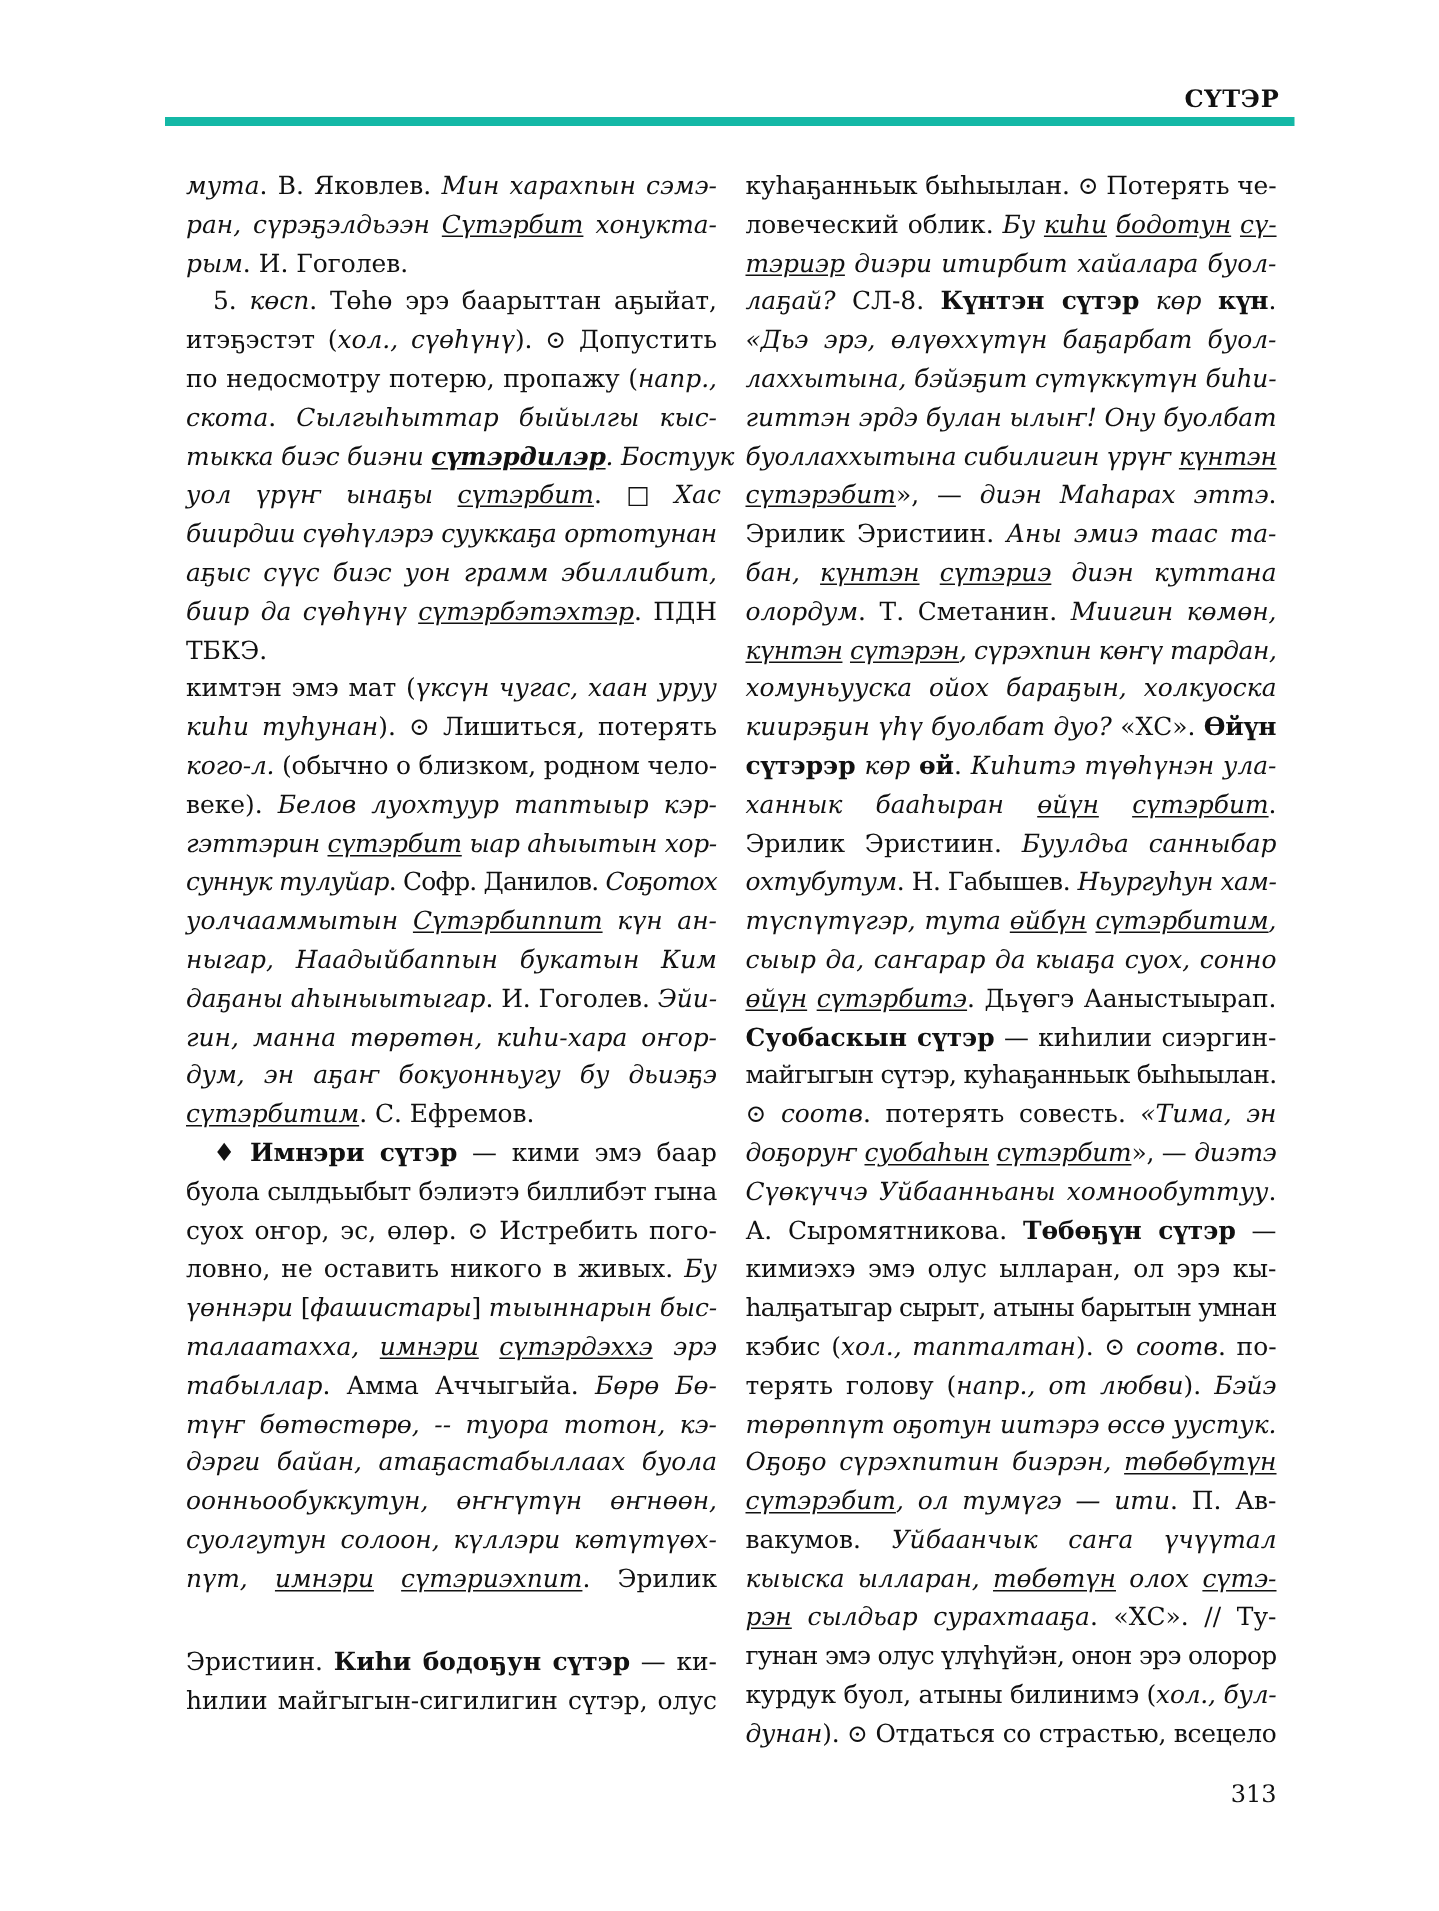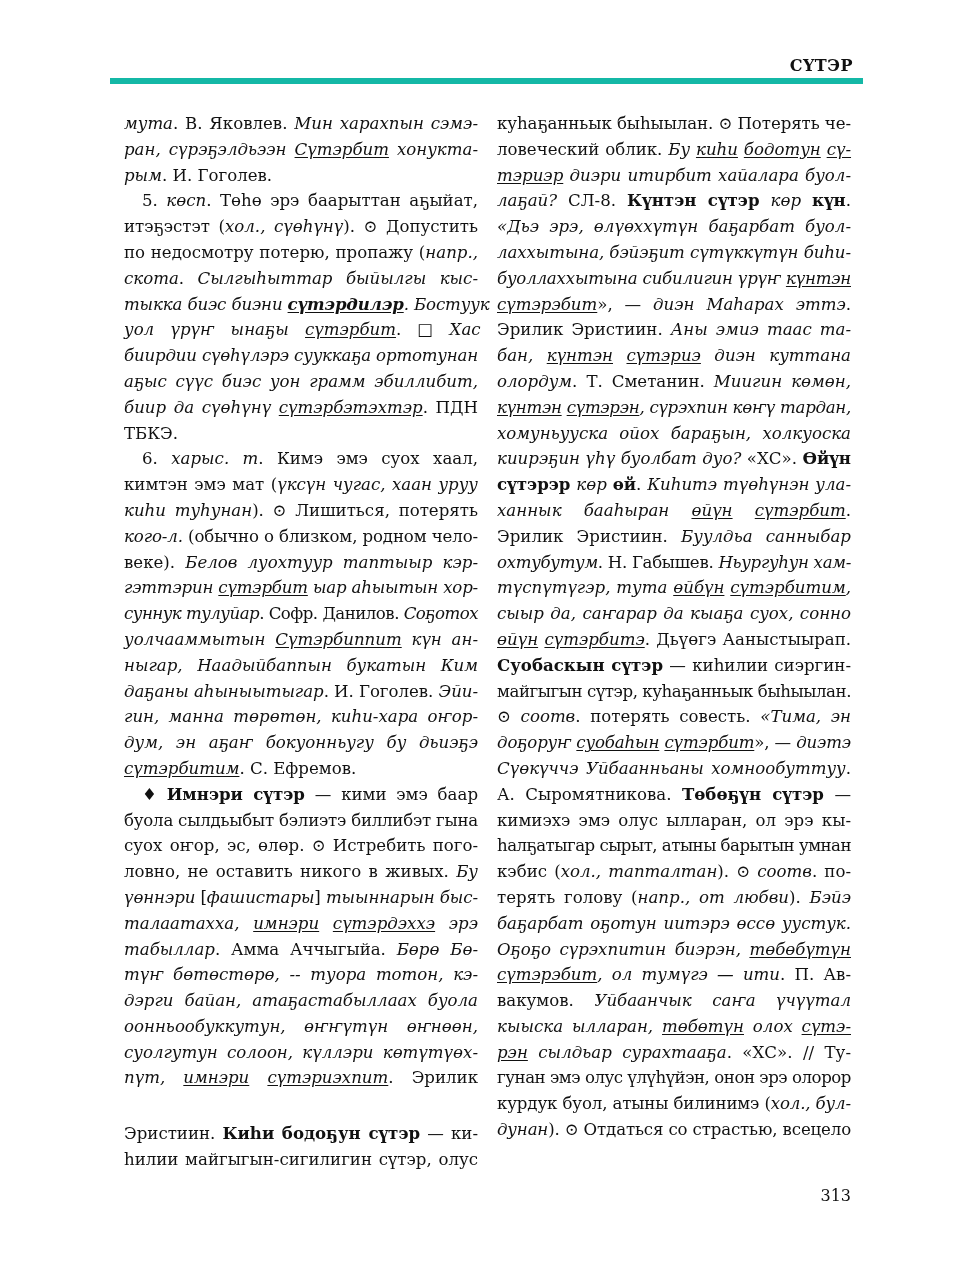--- a/index.html
+++ b/index.html
@@ -47,21 +47,20 @@
     <span class="line" style="padding-left: 18px; white-space: nowrap; display: block; word-spacing: 3.2125px;"><span>5. </span><i>көсп</i><span>. Төһө эрэ баарыттан аҕыйат,</span></span>
     <span class="line" style="white-space: nowrap; display: block; word-spacing: 3.23828px;"><span>итэҕэстэт (</span><i>хол., сүөһүнү</i><span>). ⊙ Допустить</span></span>
     <span class="line" style="white-space: nowrap; display: block; word-spacing: 0.449219px;"><span>по недосмотру потерю, пропажу (</span><i>напр.,</i></span>
     <span class="line" style="white-space: nowrap; display: block; word-spacing: 8.18229px;"><i>скота</i><span>. </span><i>Сылгыһыттар быйылгы кыс-</i></span>
     <span class="line" style="white-space: nowrap; display: block; letter-spacing: -0.138021px;"><i>тыкка биэс биэни </i><i style="text-decoration: underline; text-underline-offset: 2px; font-weight: bold;">сүтэрдилэр</i><i>. Бостуук</i></span>
     <span class="line" style="white-space: nowrap; display: block; word-spacing: 11.0531px;"><i>уол үрүҥ ынаҕы </i><i style="text-decoration: underline; text-underline-offset: 2px;">сүтэрбит</i><span>. □ </span><i>Хас</i></span>
     <span class="line" style="white-space: nowrap; display: block; letter-spacing: -0.175781px;"><i>биирдии сүөһүлэрэ сууккаҕа ортотунан</i></span>
     <span class="line" style="white-space: nowrap; display: block; word-spacing: 3.41562px;"><i>аҕыс сүүс биэс уон грамм эбиллибит,</i></span>
     <span class="line" style="white-space: nowrap; display: block; word-spacing: 2.36328px;"><i>биир да сүөһүнү </i><i style="text-decoration: underline; text-underline-offset: 2px;">сүтэрбэтэхтэр</i><span>. ПДН</span></span>
     <span class="line last"><span>ТБКЭ.</span></span>
-    <span class="line" style="padding-left: 18px; white-space: nowrap; display: block; word-spacing: 8.09635px;"><span>6. </span><i>харыс. т</i><span>. Кимэ эмэ суох хаал,</span></span>
     <span class="line" style="white-space: nowrap; display: block; word-spacing: 1.17708px;"><span>кимтэн эмэ мат (</span><i>үксүн чугас, хаан уруу</i></span>
     <span class="line" style="white-space: nowrap; display: block; word-spacing: 3.45703px;"><i>киһи туһунан</i><span>). ⊙ Лишиться, потерять</span></span>
     <span class="line" style="white-space: nowrap; display: block; letter-spacing: -0.120192px;"><i>кого-л.</i><span> (обычно о близком, родном чело-</span></span>
     <span class="line" style="white-space: nowrap; display: block; word-spacing: 4.81641px;"><span>веке). </span><i>Белов луохтуур таптыыр кэр-</i></span>
     <span class="line" style="white-space: nowrap; display: block; letter-spacing: -0.181526px;"><i>гэттэрин </i><i style="text-decoration: underline; text-underline-offset: 2px;">сүтэрбит</i><i> ыар аһыытын хор-</i></span>
     <span class="line" style="white-space: nowrap; display: block; letter-spacing: -0.516447px;"><i>суннук тулуйар</i><span>. Софр. Данилов. </span><i>Соҕотох</i></span>
     <span class="line" style="white-space: nowrap; display: block; word-spacing: 4.49479px;"><i>уолчааммытын </i><i style="text-decoration: underline; text-underline-offset: 2px;">Сүтэрбиппит</i><i> күн ан-</i></span>
     <span class="line" style="white-space: nowrap; display: block; word-spacing: 9.23438px;"><i>ныгар, Наадыйбаппын букатын Ким</i></span>
     <span class="line" style="white-space: nowrap; display: block; letter-spacing: -0.0442708px;"><i>даҕаны аһыныытыгар</i><span>. И. Гоголев. </span><i>Эйи-</i></span>
     <span class="line" style="white-space: nowrap; display: block; word-spacing: 4.04297px;"><i>гин, манна төрөтөн, киһи-хара оҥор-</i></span>
@@ -82,20 +81,21 @@
     <span class="line" style="white-space: nowrap; display: block; word-spacing: 1.84688px; margin-top: 30px;"><span>Эристиин. </span><b>Киһи бодоҕун сүтэр</b><span> — ки-</span></span>
     <span class="line" style="white-space: nowrap; display: block; word-spacing: 1.42708px;"><span>һилии майгыгын-сигилигин сүтэр, олус</span></span>
   </div>
 <div class="column col-right" id="col-right">
     <span class="line" style="white-space: nowrap; display: block; letter-spacing: -0.0768229px;"><span>куһаҕанньык быһыылан. ⊙ Потерять че-</span></span>
     <span class="line" style="white-space: nowrap; display: block; word-spacing: 0.6px;"><span>ловеческий облик. </span><i>Бу </i><i style="text-decoration: underline; text-underline-offset: 2px;">киһи</i><i> </i><i style="text-decoration: underline; text-underline-offset: 2px;">бодотун</i><i> </i><i style="text-decoration: underline; text-underline-offset: 2px;">сү-</i></span>
     <span class="line" style="white-space: nowrap; display: block; word-spacing: 0.953125px;"><i style="text-decoration: underline; text-underline-offset: 2px;">тэриэр</i><i> диэри итирбит хайалара буол-</i></span>
     <span class="line" style="white-space: nowrap; display: block; word-spacing: 5.64687px;"><i>лаҕай?</i><span> СЛ-8. </span><b>Күнтэн сүтэр</b><span> </span><i>көр</i><span> </span><b>күн</b><span>.</span></span>
     <span class="line" style="white-space: nowrap; display: block; word-spacing: 4.92578px;"><i>«Дьэ эрэ, өлүөххүтүн баҕарбат буол-</i></span>
     <span class="line" style="white-space: nowrap; display: block; letter-spacing: -0.0879464px;"><i>лаххытына, бэйэҕит сүтүккүтүн биһи-</i></span>
+    <span class="line" style="white-space: nowrap; display: block; letter-spacing: -0.0776786px;"><i>гиттэн эрдэ булан ылыҥ! Ону буолбат</i></span>
     <span class="line" style="white-space: nowrap; display: block; letter-spacing: -0.200446px;"><i>буоллаххытына сибилигин үрүҥ </i><i style="text-decoration: underline; text-underline-offset: 2px;">күнтэн</i></span>
     <span class="line" style="white-space: nowrap; display: block; word-spacing: 6.625px;"><i style="text-decoration: underline; text-underline-offset: 2px;">сүтэрэбит</i><span>», — </span><i>диэн Маһарах эттэ</i><span>.</span></span>
     <span class="line" style="white-space: nowrap; display: block; word-spacing: 2.77188px;"><span>Эрилик Эристиин. </span><i>Аны эмиэ таас та-</i></span>
     <span class="line" style="white-space: nowrap; display: block; word-spacing: 8.20312px;"><i>бан, </i><i style="text-decoration: underline; text-underline-offset: 2px;">күнтэн</i><i> </i><i style="text-decoration: underline; text-underline-offset: 2px;">сүтэриэ</i><i> диэн куттана</i></span>
     <span class="line" style="white-space: nowrap; display: block; word-spacing: 3.75391px;"><i>олордум</i><span>. Т. Сметанин. </span><i>Миигин көмөн,</i></span>
     <span class="line" style="white-space: nowrap; display: block; letter-spacing: -0.273226px;"><i style="text-decoration: underline; text-underline-offset: 2px;">күнтэн</i><i> </i><i style="text-decoration: underline; text-underline-offset: 2px;">сүтэрэн</i><i>, сүрэхпин көҥү тардан,</i></span>
     <span class="line" style="white-space: nowrap; display: block; word-spacing: 6.04167px;"><i>хомуньууска ойох бараҕын, холкуоска</i></span>
     <span class="line" style="white-space: nowrap; display: block; word-spacing: 0.246875px;"><i>киирэҕин үһү буолбат дуо?</i><span> «ХС». </span><b>Өйүн</b></span>
     <span class="line" style="white-space: nowrap; display: block; word-spacing: 0.5625px;"><b>сүтэрэр</b><span> </span><i>көр</i><span> </span><b>өй</b><span>. </span><i>Киһитэ түөһүнэн ула-</i></span>
     <span class="line" style="white-space: nowrap; display: block; word-spacing: 16.9062px;"><i>ханнык бааһыран </i><i style="text-decoration: underline; text-underline-offset: 2px;">өйүн</i><i> </i><i style="text-decoration: underline; text-underline-offset: 2px;">сүтэрбит</i><span>.</span></span>
@@ -107,21 +107,21 @@
     <span class="line" style="white-space: nowrap; display: block; word-spacing: 0.984375px;"><b>Суобаскын сүтэр</b><span> — киһилии сиэргин-</span></span>
     <span class="line" style="white-space: nowrap; display: block; letter-spacing: -0.4375px;"><span>майгыгын сүтэр, куһаҕанньык быһыылан.</span></span>
     <span class="line" style="white-space: nowrap; display: block; word-spacing: 4.42188px;"><span>⊙ </span><i>соотв</i><span>. потерять совесть. </span><i>«Тима, эн</i></span>
     <span class="line" style="white-space: nowrap; display: block; letter-spacing: -0.139286px;"><i>доҕоруҥ </i><i style="text-decoration: underline; text-underline-offset: 2px;">суобаһын</i><i> </i><i style="text-decoration: underline; text-underline-offset: 2px;">сүтэрбит</i><span>», — </span><i>диэтэ</i></span>
     <span class="line" style="white-space: nowrap; display: block; word-spacing: 2.17969px;"><i>Сүөкүччэ Уйбаанньаны хомнообуттуу</i><span>.</span></span>
     <span class="line" style="white-space: nowrap; display: block; word-spacing: 5.22656px;"><span>А. Сыромятникова. </span><b>Төбөҕүн сүтэр</b><span> —</span></span>
     <span class="line" style="white-space: nowrap; display: block; word-spacing: 2.99219px;"><span>кимиэхэ эмэ олус ылларан, ол эрэ кы-</span></span>
     <span class="line" style="white-space: nowrap; display: block; letter-spacing: -0.515625px;"><span>һалҕатыгар сырыт, атыны барытын умнан</span></span>
     <span class="line" style="white-space: nowrap; display: block; word-spacing: 1.86563px;"><span>кэбис (</span><i>хол., тапталтан</i><span>). ⊙ </span><i>соотв</i><span>. по-</span></span>
     <span class="line" style="white-space: nowrap; display: block; word-spacing: 3.44687px;"><span>терять голову (</span><i>напр., от любви</i><span>). </span><i>Бэйэ</i></span>
-    <span class="line" style="white-space: nowrap; display: block; letter-spacing: -0.0129464px;"><i>баҕарбат оҕотун иитэрэ өссө уустук.</i></span>
+    <span class="line" style="white-space: nowrap; display: block; letter-spacing: -0.0129464px;"><i>төрөппүт оҕотун иитэрэ өссө уустук.</i></span>
     <span class="line" style="white-space: nowrap; display: block; word-spacing: 3.20833px;"><i>Оҕоҕо сүрэхпитин биэрэн, </i><i style="text-decoration: underline; text-underline-offset: 2px;">төбөбүтүн</i></span>
     <span class="line" style="white-space: nowrap; display: block; word-spacing: 3.95573px;"><i style="text-decoration: underline; text-underline-offset: 2px;">сүтэрэбит</i><i>, ол тумүгэ — ити</i><span>. П. Ав-</span></span>
     <span class="line" style="white-space: nowrap; display: block; word-spacing: 15.2552px;"><span>вакумов. </span><i>Уйбаанчык саҥа үчүүтал</i></span>
     <span class="line" style="white-space: nowrap; display: block; word-spacing: 3.57422px;"><i>кыыска ылларан, </i><i style="text-decoration: underline; text-underline-offset: 2px;">төбөтүн</i><i> олох </i><i style="text-decoration: underline; text-underline-offset: 2px;">сүтэ-</i></span>
     <span class="line" style="white-space: nowrap; display: block; word-spacing: 5.1875px;"><i style="text-decoration: underline; text-underline-offset: 2px;">рэн</i><i> сылдьар сурахтааҕа</i><span>. «ХС». // Ту-</span></span>
     <span class="line" style="white-space: nowrap; display: block; letter-spacing: -0.457813px;"><span>гунан эмэ олус үлүһүйэн, онон эрэ олорор</span></span>
     <span class="line" style="white-space: nowrap; display: block; letter-spacing: -0.139423px;"><span>курдук буол, атыны билинимэ (</span><i>хол., бул-</i></span>
     <span class="line" style="white-space: nowrap; display: block; letter-spacing: -0.148638px;"><i>дунан</i><span>). ⊙ Отдаться со страстью, всецело</span></span>
   </div>
 

